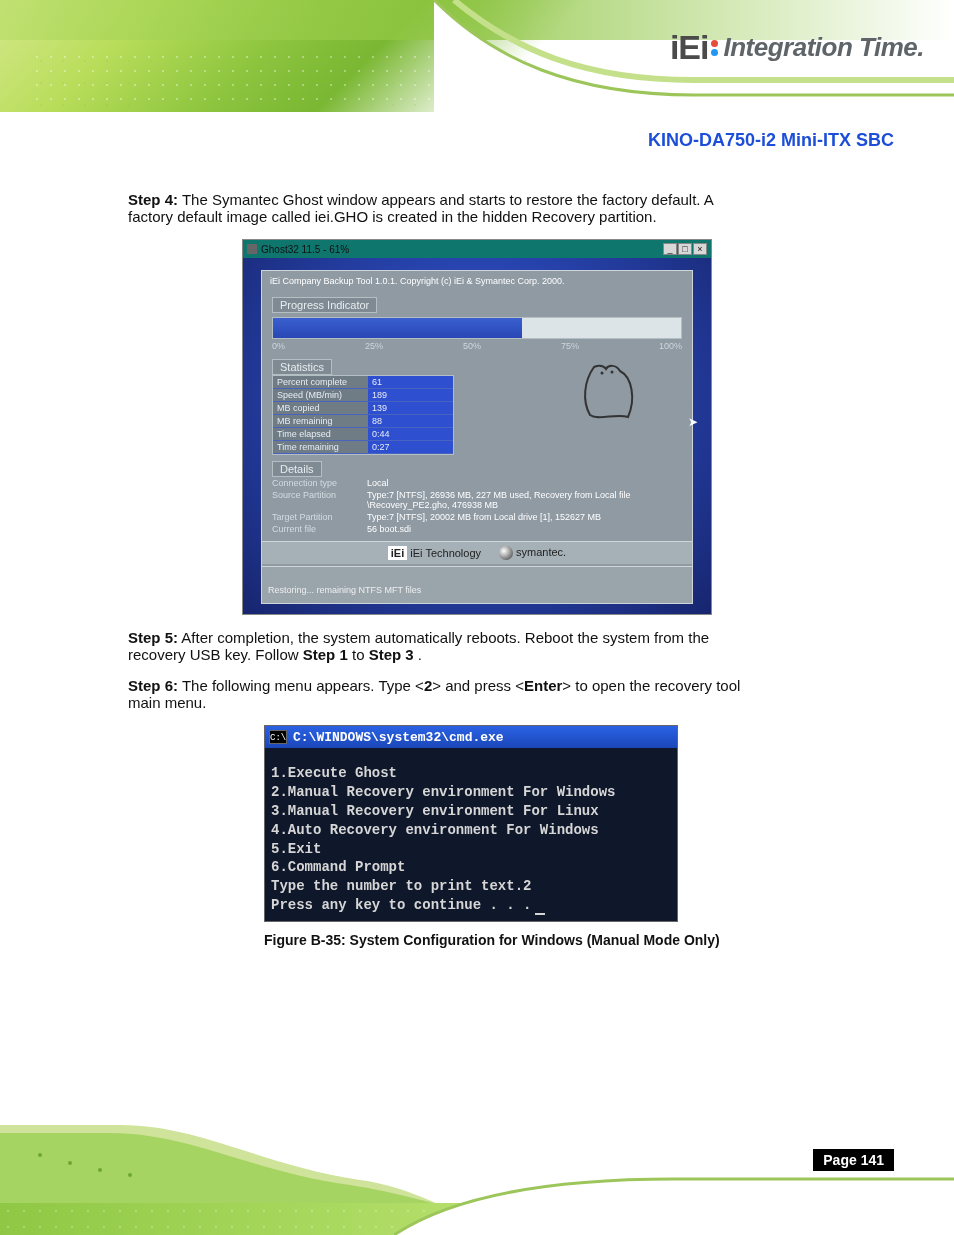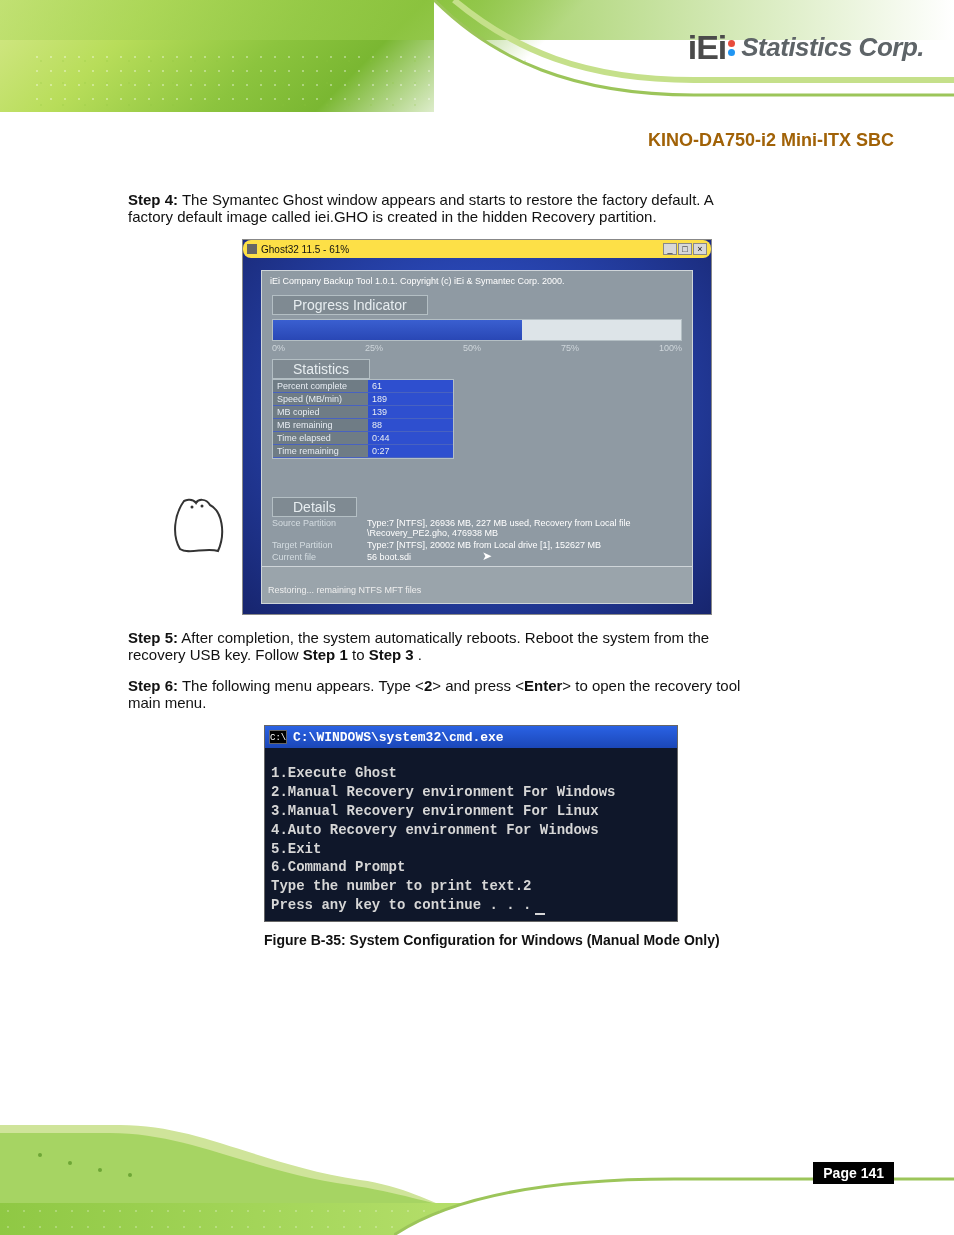--- a/index.html
+++ b/index.html
@@ -107,21 +107,21 @@
   }
 
   
   .content {
     position: absolute;
     top: 120px; left: 0; right: 0;
     padding: 10px 60px 0 60px;
   }
   .product-title {
     text-align: right;
-    color: #a16207;
+    color: #1d4ed8;
     font-weight: bold;
     font-size: 18px;
     margin-bottom: 40px;
   }
   .step-text {
     font-size: 15px;
     color: #111;
     margin: 14px 0 14px 68px;
     max-width: 620px;
   }
@@ -132,28 +132,27 @@
   
   .ghost-figure {
     margin: 8px auto 14px auto;
     width: 470px; height: 376px;
     border: 1px solid #888;
     background: #1a2a8a;
     position: relative;
   }
   .ghost-titlebar {
     height: 18px;
-    background: #fde047;
+    background: #0f766e;
     display: flex;
     align-items: center;
     font-size: 10px;
     color: #111;
     padding: 0 4px;
     font-family: "MS Sans Serif", Tahoma, sans-serif;
-    border-radius: 8px;
   }
   .ghost-titleicon {
     width: 10px; height: 10px; background: #666; margin-right: 4px;
   }
   .ghost-winbtns {
     margin-left: auto; display: flex; gap: 1px;
   }
   .ghost-winbtns span {
     width: 14px; height: 12px; background: #d8d8d8; border: 1px solid #888;
     font-size: 9px; line-height: 10px; text-align: center;
@@ -173,22 +172,22 @@
     font-size: 9px;
     color: #fff;
     padding: 5px 8px;
   }
   .ghost-progress-section {
     margin: 4px 10px 6px 10px;
   }
   .ghost-section-label {
     background: #7f8a92;
     color: #e7edf0;
-    font-size: 14px;
-    padding: 1px 20px;
+    font-size: 11px;
+    padding: 1px 7px;
     display: inline-block;
     border: 1px solid #b4bfc4;
   }
   .ghost-progress-bar {
     margin-top: 4px;
     width: 100%; height: 22px;
     background: #dde4e8;
     border: 1px solid #b4bfc4;
     position: relative;
   }
@@ -197,22 +196,21 @@
     background: linear-gradient(180deg, #3a5fd0, #2947b5);
   }
   .ghost-progress-ticks {
     display: flex; justify-content: space-between;
     font-size: 9px; color: #cfd6db; margin-top: 2px;
   }
   .ghost-stats {
     margin: 6px 10px 6px 10px;
     display: flex;
     align-items: flex-start;
-    gap: 32px;
-    flex-direction: column;
+    gap: 24px;
   }
   .ghost-stats-table {
     background: #2947b5;
     border: 1px solid #b4bfc4;
     font-size: 9px;
     color: #e7ecf2;
   }
   .ghost-stats-table .row {
     display: flex; border-bottom: 1px solid rgba(255,255,255,0.15);
   }
@@ -308,21 +306,21 @@
     white-space: pre;
     font-weight: bold;
   }
   .cmd-caret {
     display: inline-block; width: 10px; height: 2px; background: #d6d6d6;
     vertical-align: bottom; margin-left: 4px;
   }
 
   .page-num {
     position: absolute;
-    bottom: 51px; right: 60px;
+    bottom: 64px; right: 60px;
     background: #000;
     color: #fff;
     font-size: 14px;
     font-weight: bold;
     padding: 3px 10px;
   }
 </style>
 </head>
 <body>
 
@@ -338,21 +336,21 @@
   <div class="logo-area">
     <span class="logo-mark">
       <span class="i1">i</span>
         <span class="e">E</span>
         <span class="i2">i</span>
       <span class="logo-dots">
           <span class="d1"></span>
           <span class="d2"></span>
         </span>
     </span>
-    <span class="logo-text">Statistics Corp.</span>
+    <span class="logo-text">Integration Time.</span>
   </div>
 </div>
 
 <div class="content">
   <div class="product-title">KINO-DA750-i2 Mini-ITX SBC</div>
 
   <div class="step-text">
     <span class="step-label">Step 4:</span>
     <span>The Symantec Ghost window appears and starts to restore the factory default. A factory default image called iei.GHO is created in the hidden Recovery partition.</span>
   </div>
@@ -421,20 +419,24 @@
               <circle cx="30" cy="14" r="1.5" fill="#333"></circle>
               <circle cx="40" cy="13" r="1.5" fill="#333"></circle>
             </svg>
             <span class="ghost-cursor">➤</span>
           </div>
         </div>
 
         <div class="ghost-details">
           <span class="ghost-section-label">Details</span>
           <div class="drow">
+              <div class="dk">Connection type</div>
+              <div class="dv">Local</div>
+            </div>
+          <div class="drow">
               <div class="dk">Source Partition</div>
               <div class="dv">Type:7 [NTFS], 26936 MB, 227 MB used, Recovery from Local file \Recovery_PE2.gho, 476938 MB</div>
             </div>
           <div class="drow">
               <div class="dk">Target Partition</div>
               <div class="dv">Type:7 [NTFS], 20002 MB from Local drive [1], 152627 MB</div>
             </div>
           <div class="drow">
               <div class="dk">Current file</div>
               <div class="dv">56 boot.sdi</div>

